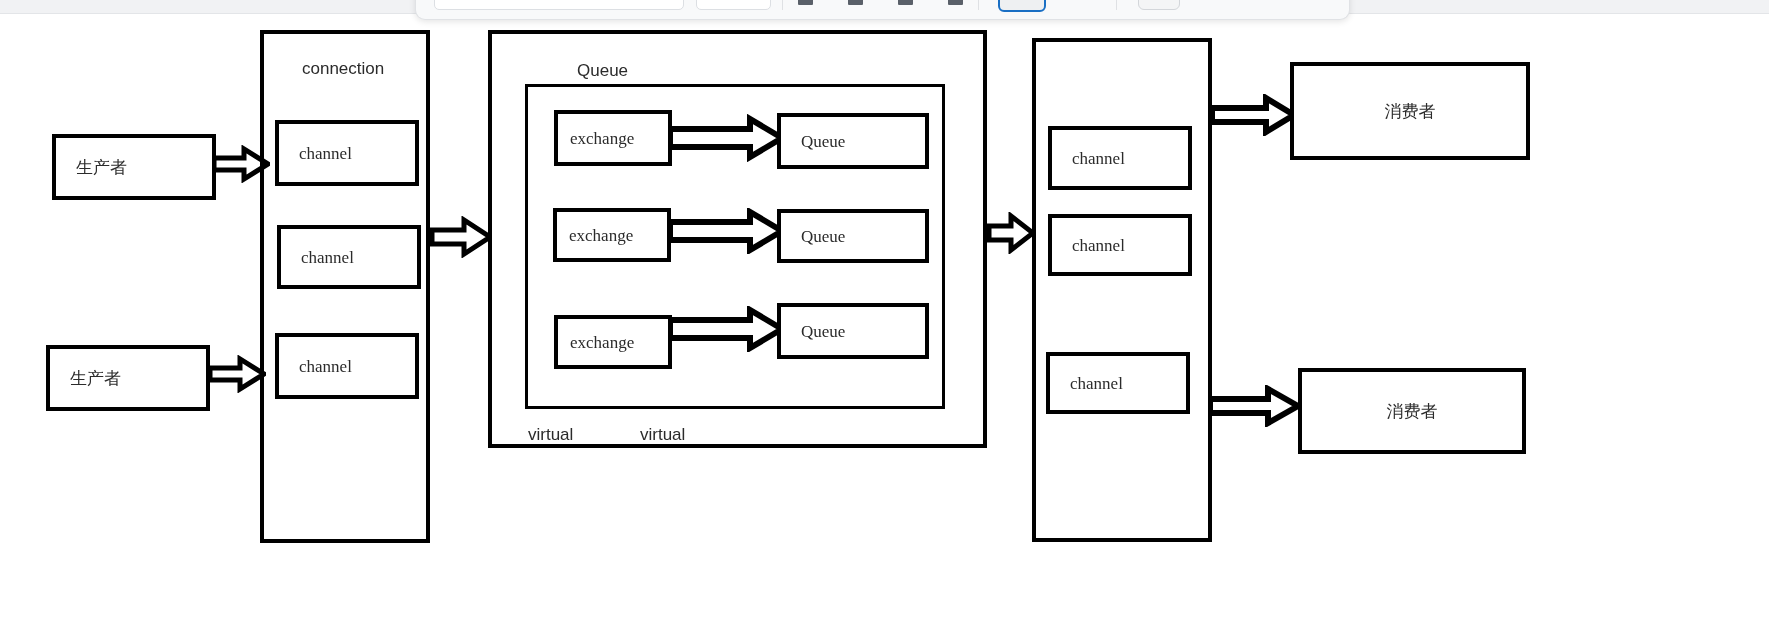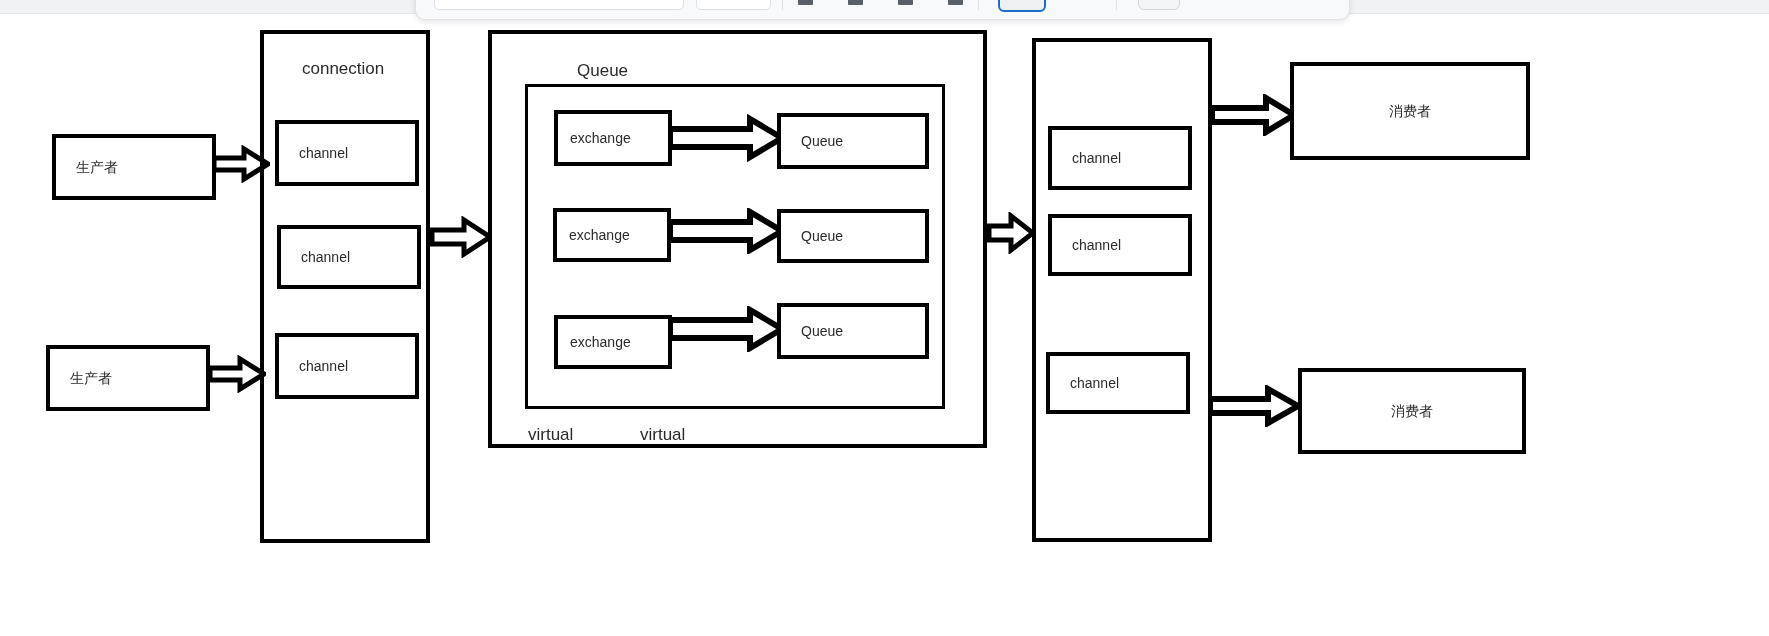--- a/index.html
+++ b/index.html
@@ -109,24 +109,25 @@
     box-sizing: border-box;
     background: #ffffff;
     border: 4px solid #000000;
     display: flex;
     align-items: center;
   }
   .box.thin { border-width: 3px; }
   .box.hollow { background: transparent; }
 
   .lbl {
-    font-size: 14px;
+    font-size: 17px;
     color: #2b2b2b;
     white-space: nowrap;
     line-height: 1;
+    font-family: Liberation Serif, serif;
   }
   .lbl.pad-l  { padding-left: 20px; }
   .lbl.center { width: 100%; text-align: center; }
 
   .free-label {
     position: absolute;
     font-size: 17px;
     color: #2b2b2b;
     white-space: nowrap;
     line-height: 1;

